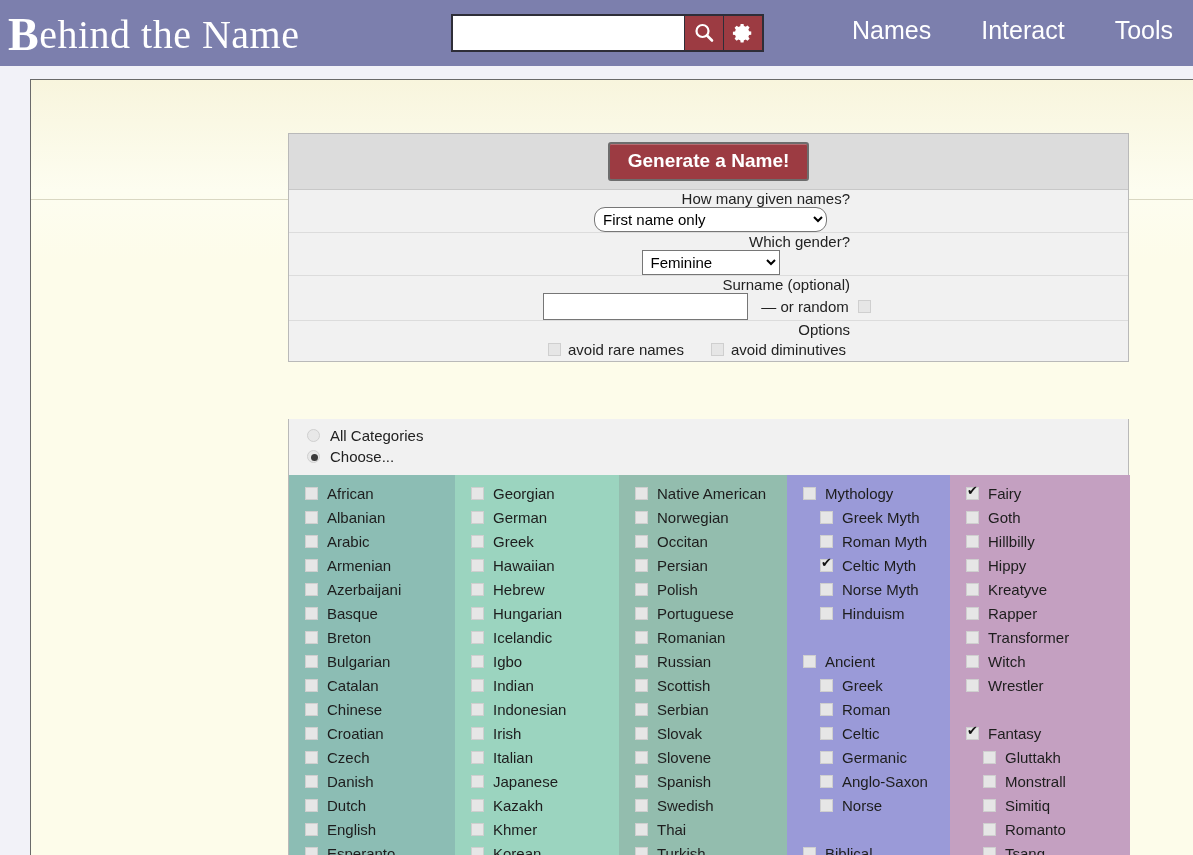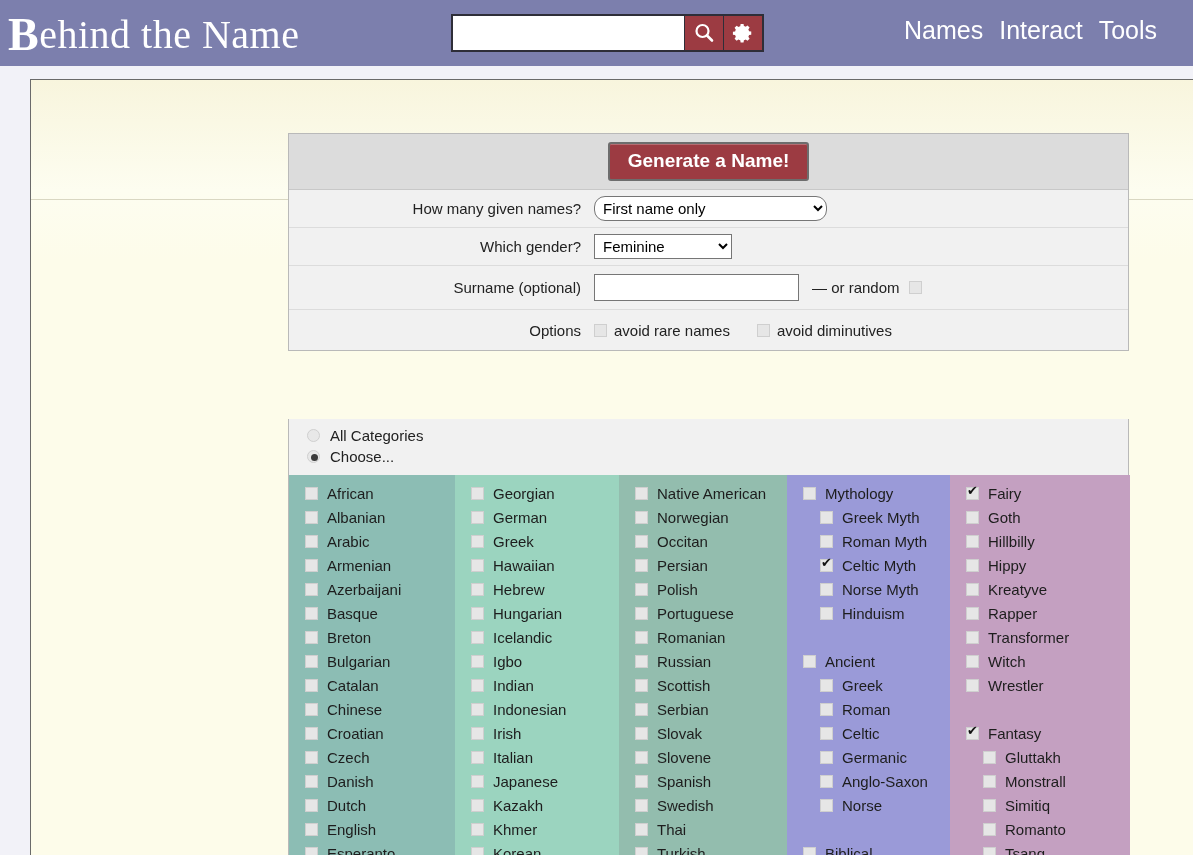--- a/index.html
+++ b/index.html
@@ -53,23 +53,23 @@
   .sqbtn {
     width: 39px; height: 100%;
     background: #9c3b42;
     border-left: 1px solid #2e2e38;
     display: flex; align-items: center; justify-content: center;
     cursor: pointer;
   }
   .sqbtn svg { display: block; }
   #nav {
     position: absolute;
-    right: 36px; top: 16px;
+    right: 20px; top: 16px;
     display: flex;
-    gap: 16px;
+    gap: 50px;
     align-items: flex-end;
   }
   #nav a {
     color: #ffffff;
     font-size: 25px;
     text-decoration: none;
     font-family: "Liberation Sans", sans-serif;
     font-weight: 400;
   }
 
@@ -106,20 +106,21 @@
     left: 288px; top: 133px;
     width: 841px;
     border: 1px solid #b9b9b9;
     background: #f1f1f1;
   }
   .frow {
     display: flex;
     border-bottom: 1px solid #dcdcdc;
     min-height: 38px;
     align-items: center;
+    flex-direction: column;
   }
   .frow.nobord { border-bottom: none; }
   .flabel {
     width: 301px;
     text-align: right;
     padding-right: 9px;
     font-size: 15px;
     color: #222222;
   }
   .fval {

